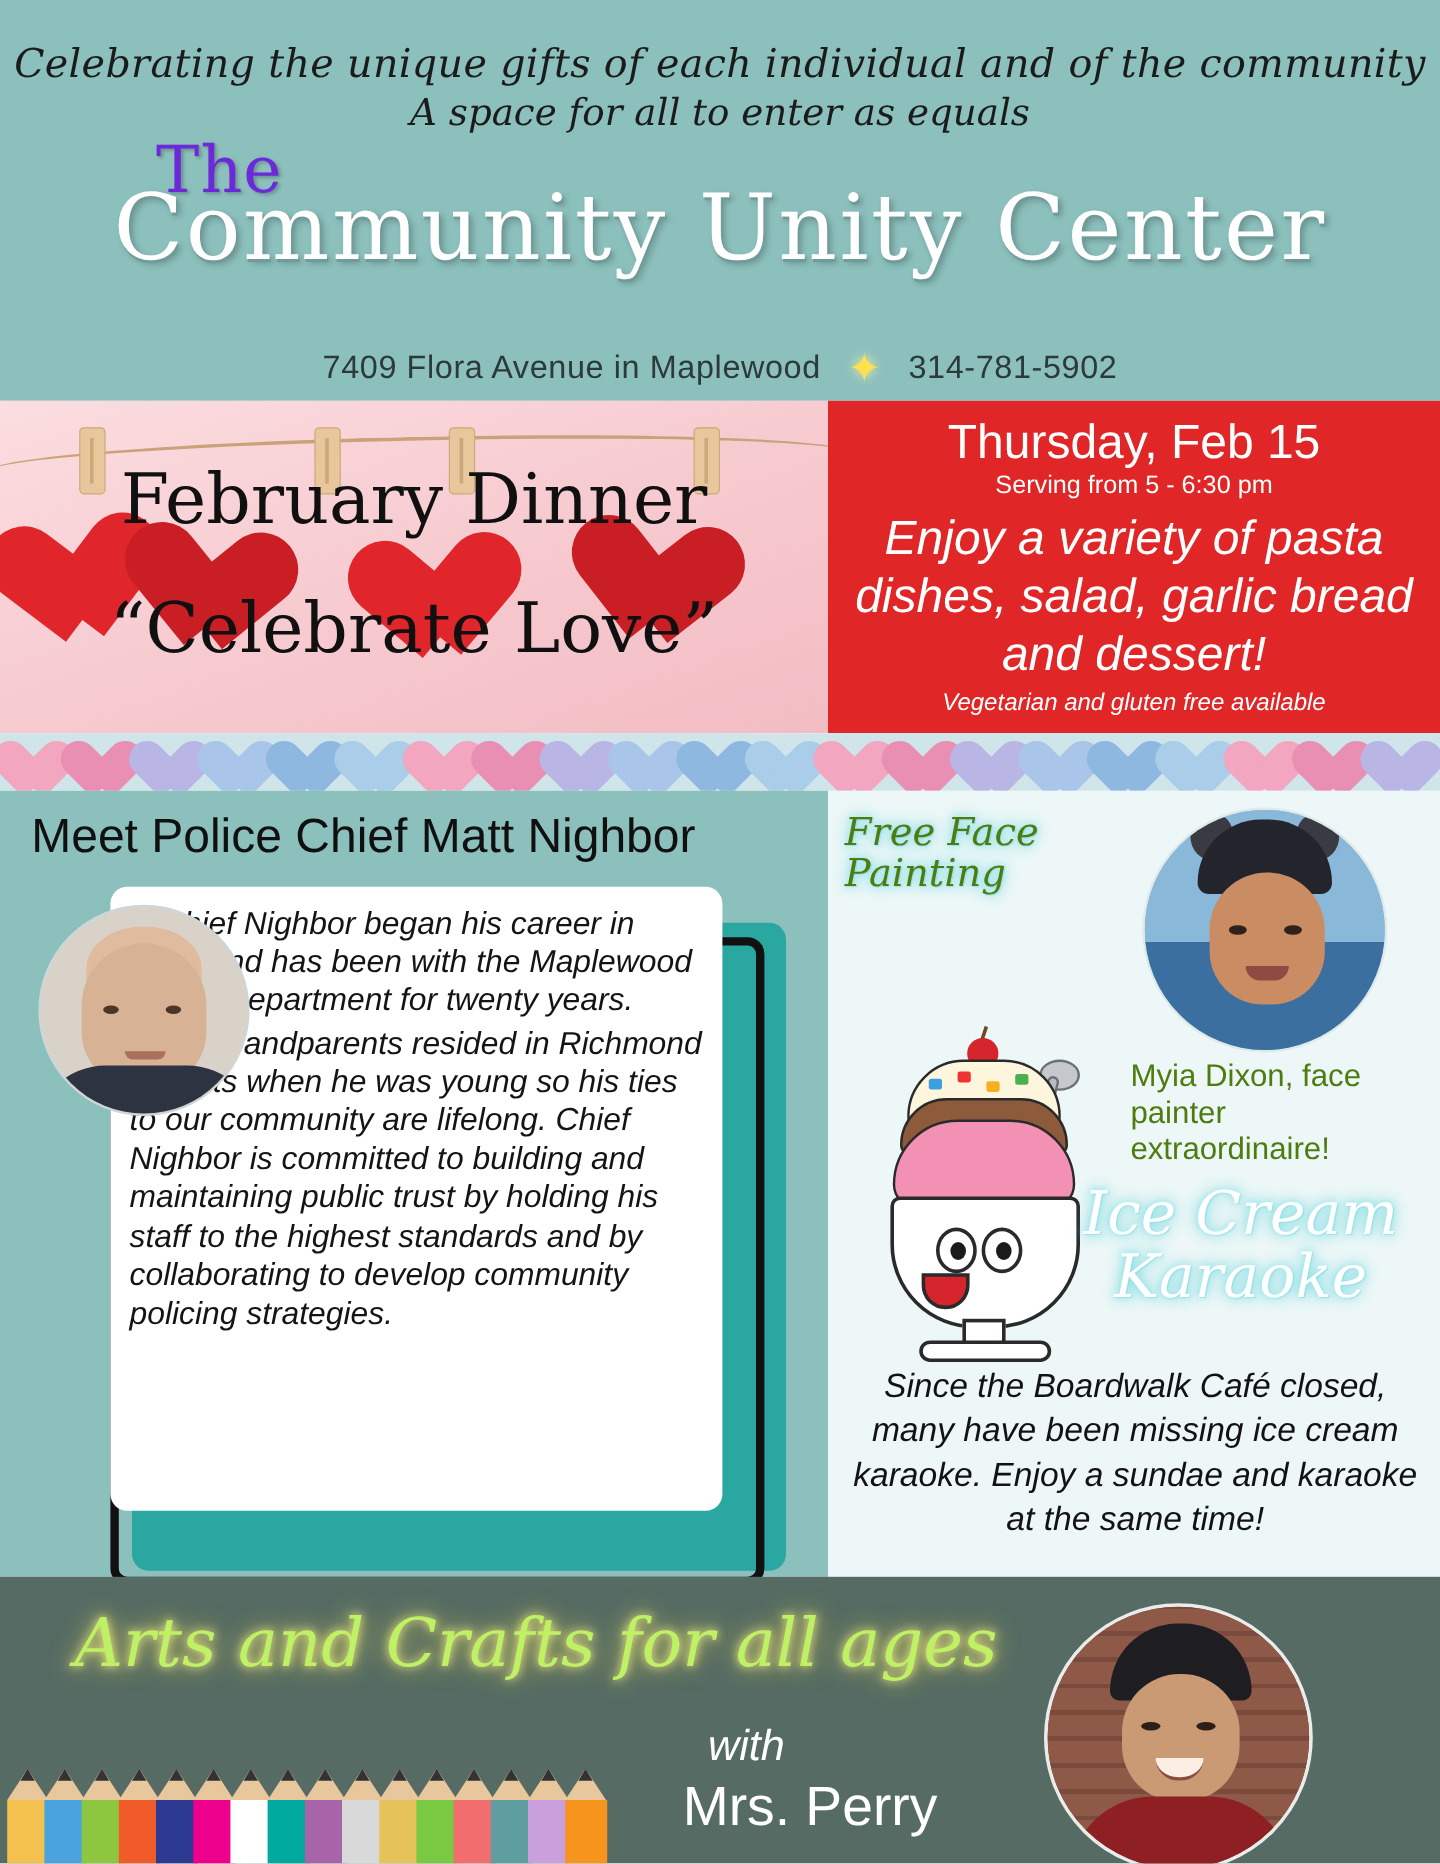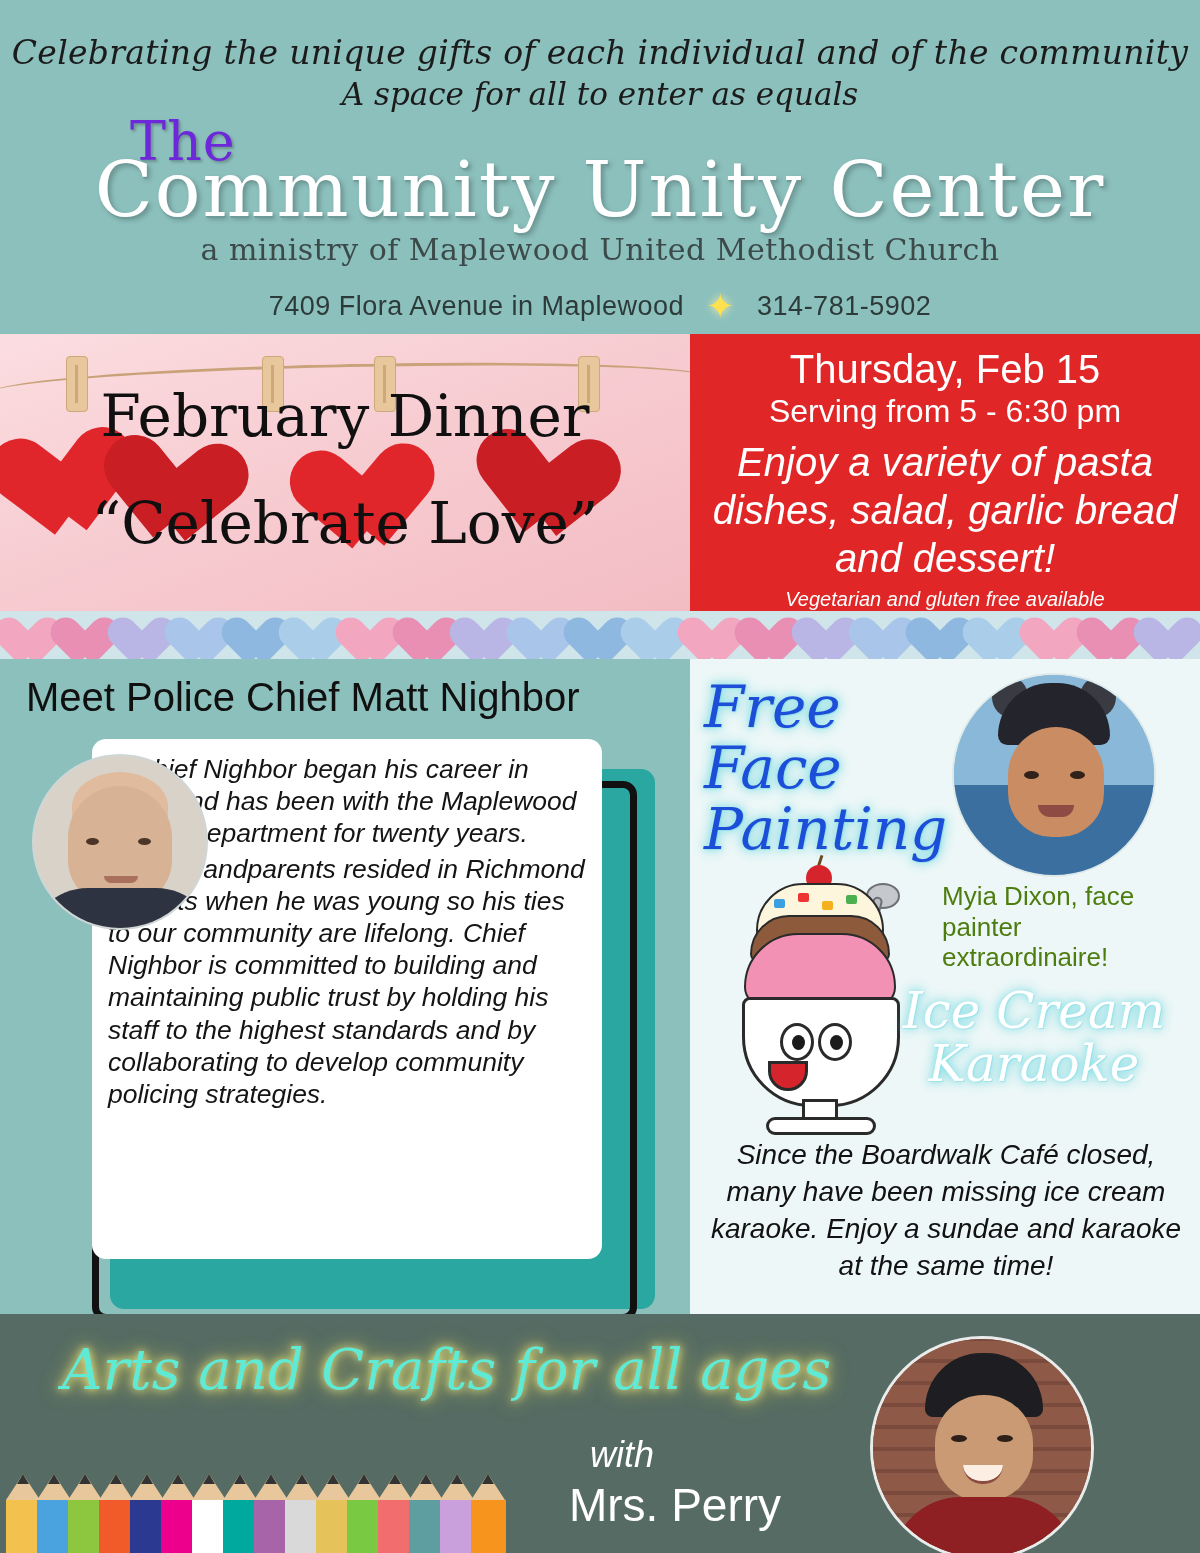--- a/index.html
+++ b/index.html
@@ -119,21 +119,21 @@
     font-family:"DejaVu Serif", serif;
     font-size:58px;color:#101010;
     z-index:5;
   }
   .dinner-right{
     position:absolute;left:690px;top:0;width:510px;height:277px;
     background:#e02626;color:#fff;text-align:center;
     padding-top:12px;box-sizing:border-box;
   }
   .dr-day{font-family:"Liberation Sans",sans-serif;font-size:40px;line-height:1.15;}
-  .dr-time{font-family:"Liberation Sans",sans-serif;font-size:32px;line-height:1.2;}
+  .dr-time{font-family:"Liberation Sans",sans-serif;font-size:21px;line-height:1.2;}
   .dr-menu{font-family:"Liberation Sans",sans-serif;font-style:italic;font-size:40px;line-height:1.2;margin-top:8px;padding:0 10px;}
   .dr-note{font-family:"Liberation Sans",sans-serif;font-style:italic;font-size:20px;margin-top:6px;}
 
   
   .divider{
     position:absolute;left:0;top:611px;width:1200px;height:48px;
     background:#cfe5ea;
     overflow:hidden;
   }
   .mini-heart{
@@ -184,21 +184,21 @@
   .chief-photo .head-top{position:absolute;left:38px;top:16px;width:96px;height:70px;border-radius:50% 50% 40% 40%;background:#e0bb9d;}
   .chief-photo .shoulders{position:absolute;left:-6px;top:132px;width:188px;height:70px;border-radius:60px 60px 0 0;background:#2d3340;}
   .chief-photo .eyeL,.chief-photo .eyeR{position:absolute;top:82px;width:13px;height:7px;background:#4a3527;border-radius:50%;}
   .chief-photo .eyeL{left:52px;} .chief-photo .eyeR{left:104px;}
   .chief-photo .mouth{position:absolute;left:70px;top:120px;width:34px;height:7px;background:#a9705e;border-radius:0 0 18px 18px;}
 
   
   .ff-text{
     position:absolute;left:14px;top:18px;width:250px;
     font-family:"DejaVu Serif",serif;font-style:italic;
-    font-size:58px;line-height:1.05;color:#1d4ed8;
+    font-size:32px;line-height:1.05;color:#4d7c0f;
     text-shadow:0 0 6px #8fe3ea,0 0 14px #5fd0da,1px 1px 0 #b9e8ec;
   }
   .myia-photo{
     position:absolute;left:262px;top:14px;width:200px;height:200px;border-radius:50%;
     overflow:hidden;background:#7fb6d6;border:2px solid #dfe9ea;
   }
   .myia-photo .sky{position:absolute;left:0;top:0;width:200px;height:110px;background:#89b8d8;}
   .myia-photo .wall{position:absolute;left:0;top:110px;width:200px;height:90px;background:#3a6fa0;}
   .myia-photo .hat{position:absolute;left:44px;top:8px;width:112px;height:62px;border-radius:56px 56px 10px 10px;background:#24242c;}
   .myia-photo .earL,.myia-photo .earR{position:absolute;top:2px;width:36px;height:40px;border-radius:50%;background:#3a3a42;}
@@ -245,21 +245,21 @@
 
   
   .footer{
     position:absolute;left:0;top:1314px;width:1200px;height:239px;
     background:#556b63;
     overflow:hidden;
   }
   .arts{
     position:absolute;left:62px;top:28px;width:790px;
     font-family:"DejaVu Serif",serif;font-style:italic;
-    font-size:56px;color:#5eead4;
+    font-size:56px;color:#bef264;
     text-shadow:0 0 8px #f6f08a,0 0 20px #e8dd52;
     line-height:1;
   }
   .with{
     position:absolute;left:590px;top:120px;
     font-family:"Liberation Sans",sans-serif;font-style:italic;
     font-size:36px;color:#ffffff;
   }
   .mrs{
     position:absolute;left:510px;top:164px;width:330px;text-align:center;
@@ -286,21 +286,20 @@
 </head>
 <body>
 
 <div class="page">
 
   <div class="header">
     <div class="tagline1">Celebrating the unique gifts of each individual and of the community</div>
     <div class="tagline2">A space for all to enter as equals</div>
     <div class="logo-the">The</div>
     <div class="logo-main">Community Unity Center</div>
-    <div class="logo-sub">a ministry of Maplewood United Methodist Church</div>
     <div class="logo-addr">
       <span>7409 Flora Avenue in Maplewood</span>
       <span class="sparkle">✦</span>
       <span>314-781-5902</span>
     </div>
   </div>
 
   <div class="dinner">
     <div class="dinner-left">
       <div class="string"></div>

